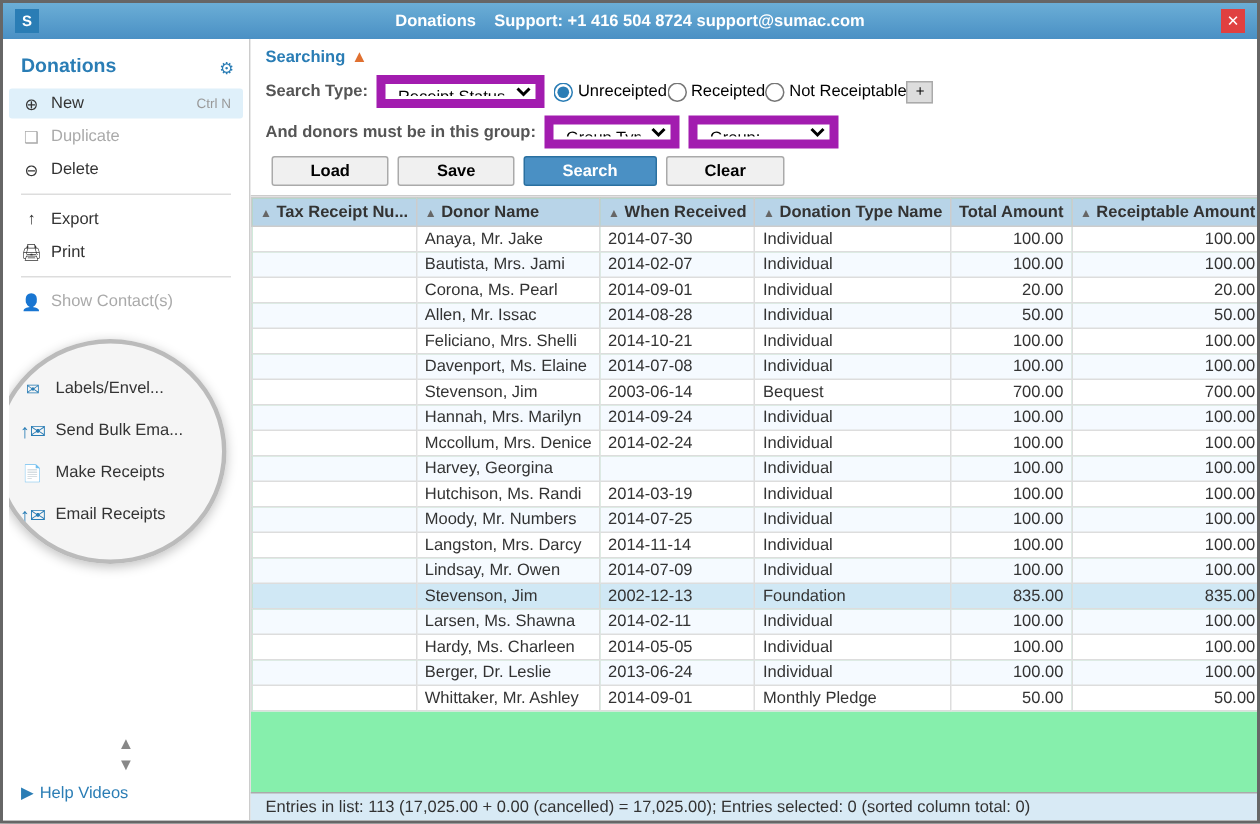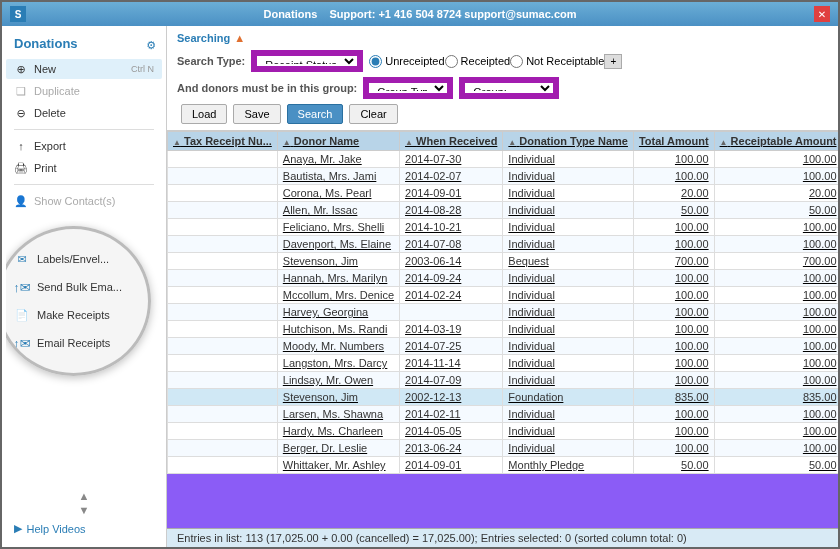--- a/index.html
+++ b/index.html
@@ -23,23 +23,23 @@
     .sidebar-bottom { margin-top: auto; padding: 4px 8px; display: flex; align-items: center; gap: 4px; color: #2a7db5; cursor: pointer; }
     .right-panel { flex: 1; display: flex; flex-direction: column; overflow: hidden; }
     .search-panel { background: white; border-bottom: 1px solid #ccc; padding: 6px 10px; }
     .search-title { color: #2a7db5; font-weight: bold; font-size: 12px; margin-bottom: 6px; display: flex; align-items: center; gap: 4px; }
     .search-row { display: flex; align-items: center; gap: 6px; margin-bottom: 5px; }
     .search-label { color: #555; white-space: nowrap; font-weight: bold; }
     .search-select { padding: 2px 4px; border: 6px solid #a21caf; background: white; font-size: 11px; height: 22px; }
     .radio-group { display: flex; align-items: center; gap: 0; }
     .radio-item { display: flex; align-items: center; gap: 3px; cursor: pointer; }
     .radio-plus { background: #ddd; border: 1px solid #aaa; padding: 1px 5px; cursor: pointer; font-size: 10px; }
-    .btn { padding: 3px 10px; border: 1px solid #aaa; background: #f0f0f0; cursor: pointer; font-size: 11px; border-radius: 2px; }
+    .btn { padding: 3px 25px; border: 1px solid #aaa; background: #f0f0f0; cursor: pointer; font-size: 11px; border-radius: 2px; font-weight: bold; }
     .btn-search { background: #4a90c4; color: white; border-color: #2a70a0; }
-    .table-container { flex: 1; overflow: auto; background: #8b5cf6; text-decoration: underline; }
+    .table-container { flex: 1; overflow: auto; background: #86efac; }
     table { width: 100%; border-collapse: collapse; font-size: 10px; }
     thead tr { background: #b8d4e8; }
     thead th { padding: 3px 5px; border: 1px solid #ccc; text-align: left; white-space: nowrap; font-weight: bold; color: #333; cursor: pointer; }
     thead th .sort-arrow { font-size: 8px; color: #666; }
     tbody tr { background: white; }
     tbody tr:nth-child(even) { background: #f5faff; }
     tbody tr.highlighted { background: #d0e8f5; }
     tbody td { padding: 2px 5px; border: 1px solid #ddd; white-space: nowrap; color: #333; }
     .status-bar { background: #d8eaf5; border-top: 1px solid #aaa; padding: 3px 10px; font-size: 10px; color: #333; }
     input[type="radio"] { accent-color: #2a7db5; }

